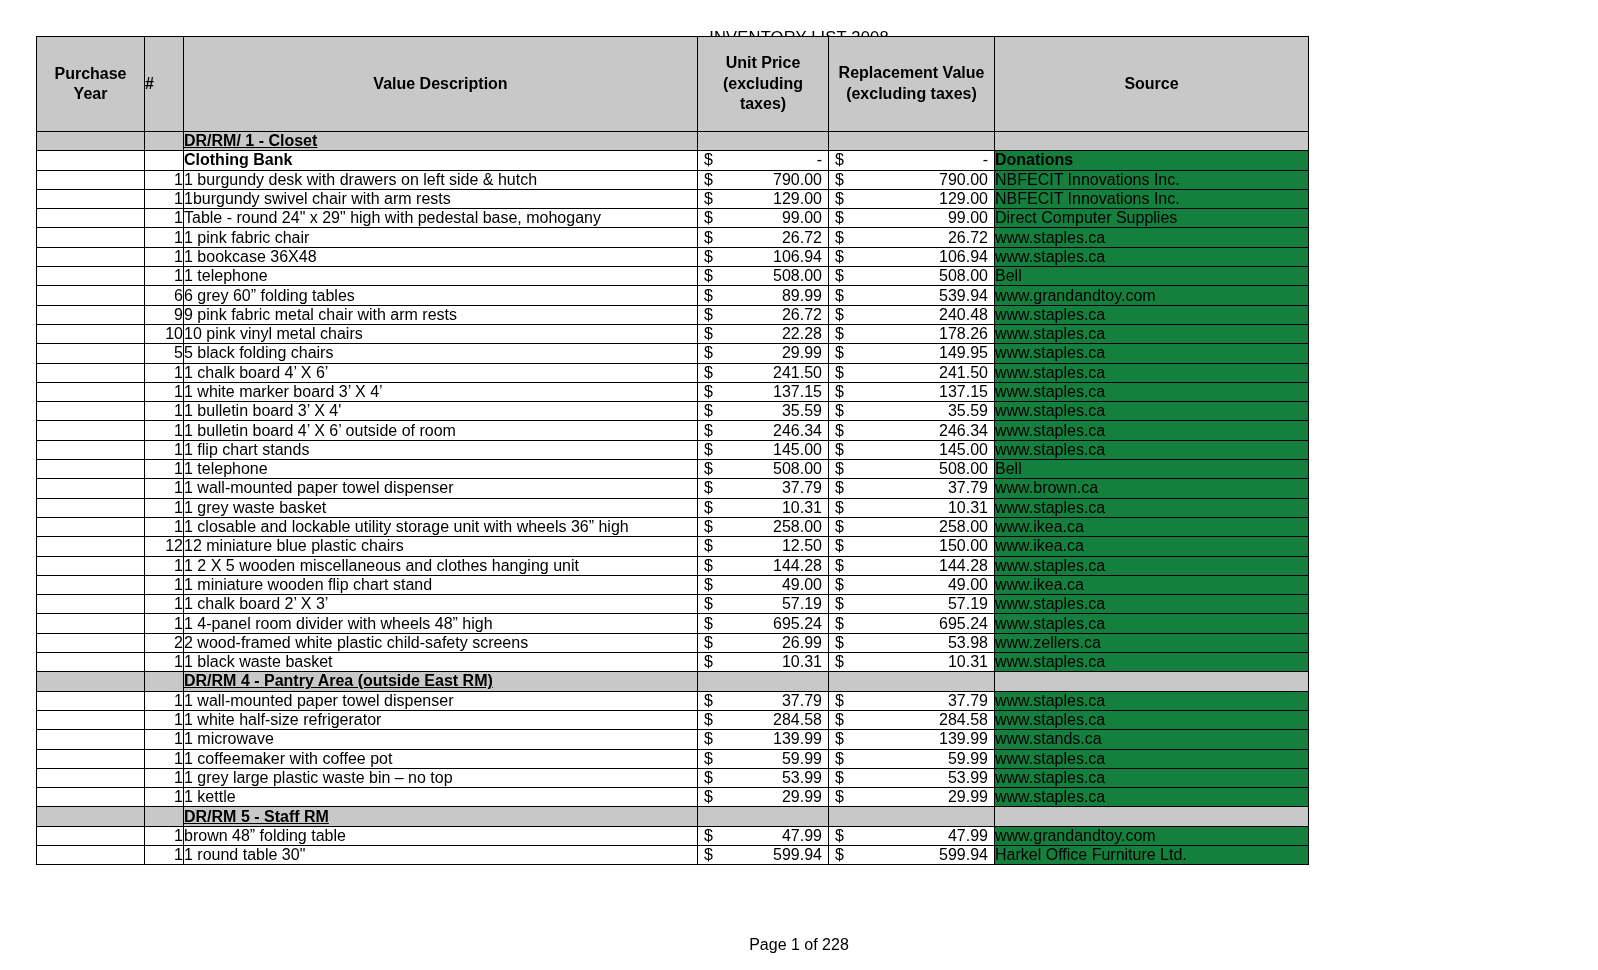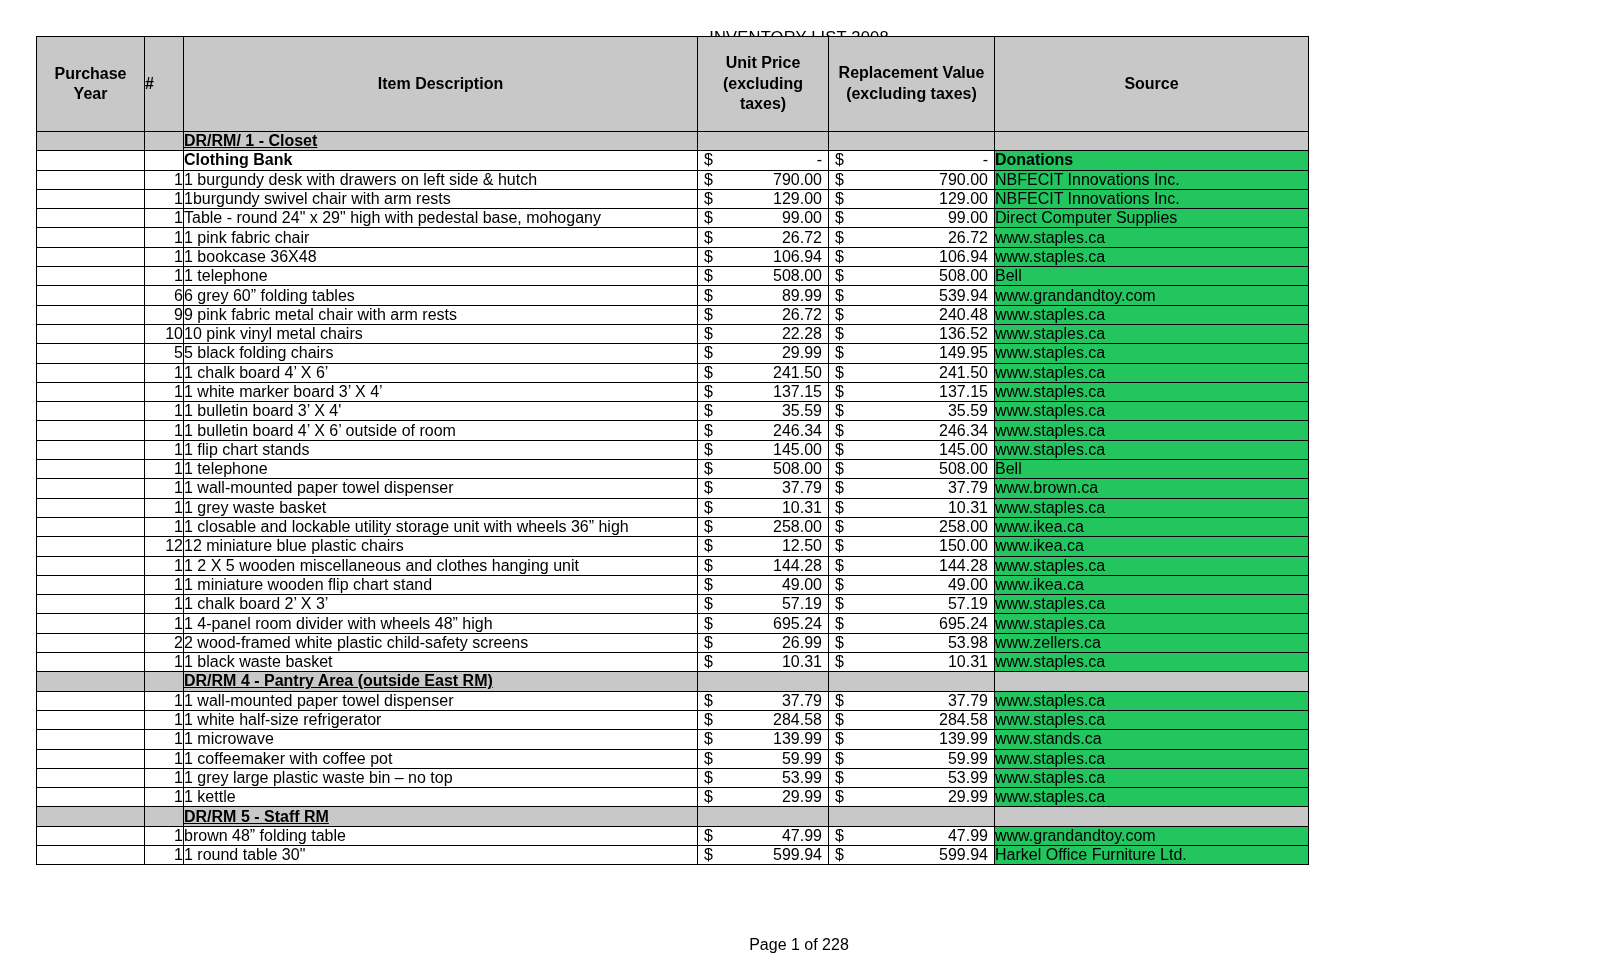--- a/index.html
+++ b/index.html
@@ -106,21 +106,21 @@
   }
   td.money .m-inner {
     display: flex;
     justify-content: space-between;
     padding: 0 6px 0 6px;
   }
   td.src {
     text-align: left;
     padding-left: 5px;
     font-size: 16px;
-    background: #22c55e;
+    background: #15803d;
   }
 
   
   tr.section td {
     background: #c8c8c8;
   }
   tr.section td.desc span.sec-label {
     font-weight: bold;
     text-decoration: underline;
     text-align: center;
@@ -157,21 +157,21 @@
           <col class="c-repl">
           <col class="c-src">
       </colgroup>
       <thead>
         <tr>
           <th class="h-year">
             <div>Purchase</div>
             <div>Year</div>
           </th>
           <th class="h-num">#</th>
-          <th class="h-desc">Item Description</th>
+          <th class="h-desc">Value Description</th>
           <th class="h-unit">
             <div>Unit Price</div>
             <div>(excluding</div>
             <div>taxes)</div>
           </th>
           <th class="h-repl">
             <div>Replacement Value</div>
             <div>(excluding taxes)</div>
           </th>
           <th class="h-src">Source</th>
@@ -354,21 +354,21 @@
             <td class="desc">10 pink vinyl metal chairs</td>
             <td class="money">
               <div class="m-inner">
                 <span>$</span>
                 <span>22.28</span>
               </div>
             </td>
             <td class="money">
               <div class="m-inner">
                 <span>$</span>
-                <span>136.52</span>
+                <span>178.26</span>
               </div>
             </td>
             <td class="src">www.staples.ca</td>
           </tr>
           <tr>
             <td class="year"></td>
             <td class="num">5</td>
             <td class="desc">5 black folding chairs</td>
             <td class="money">
               <div class="m-inner">

